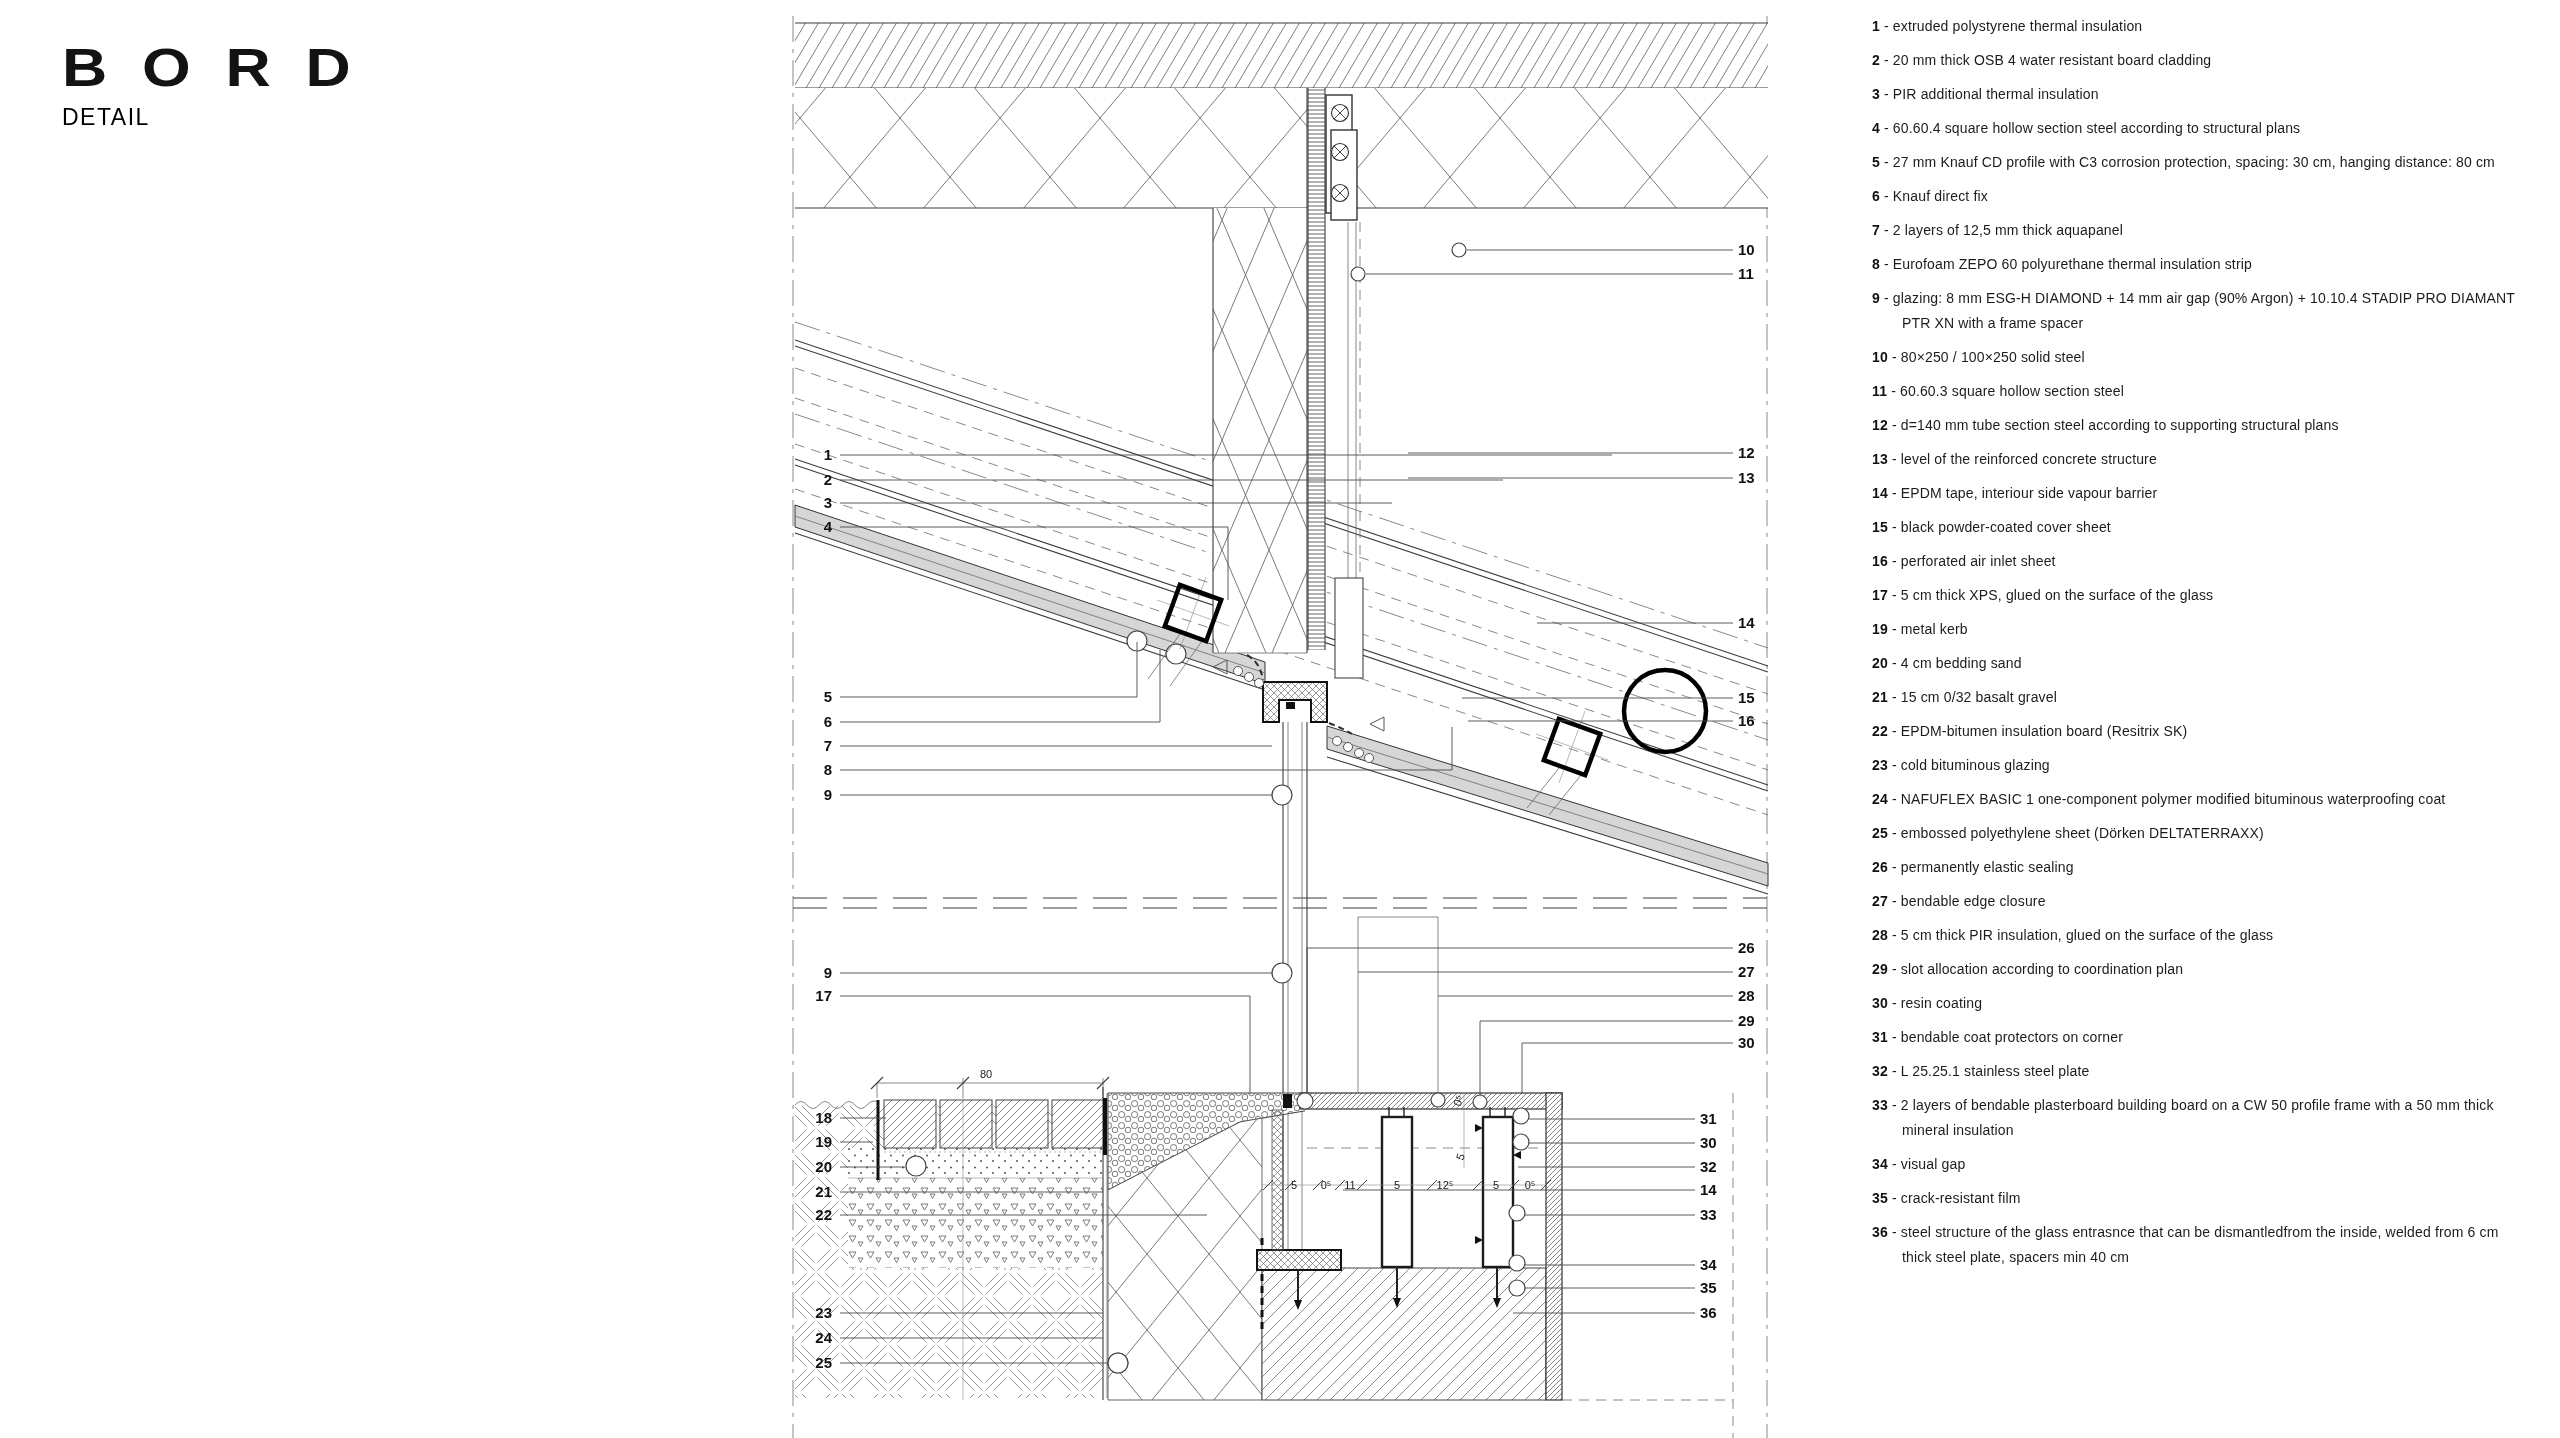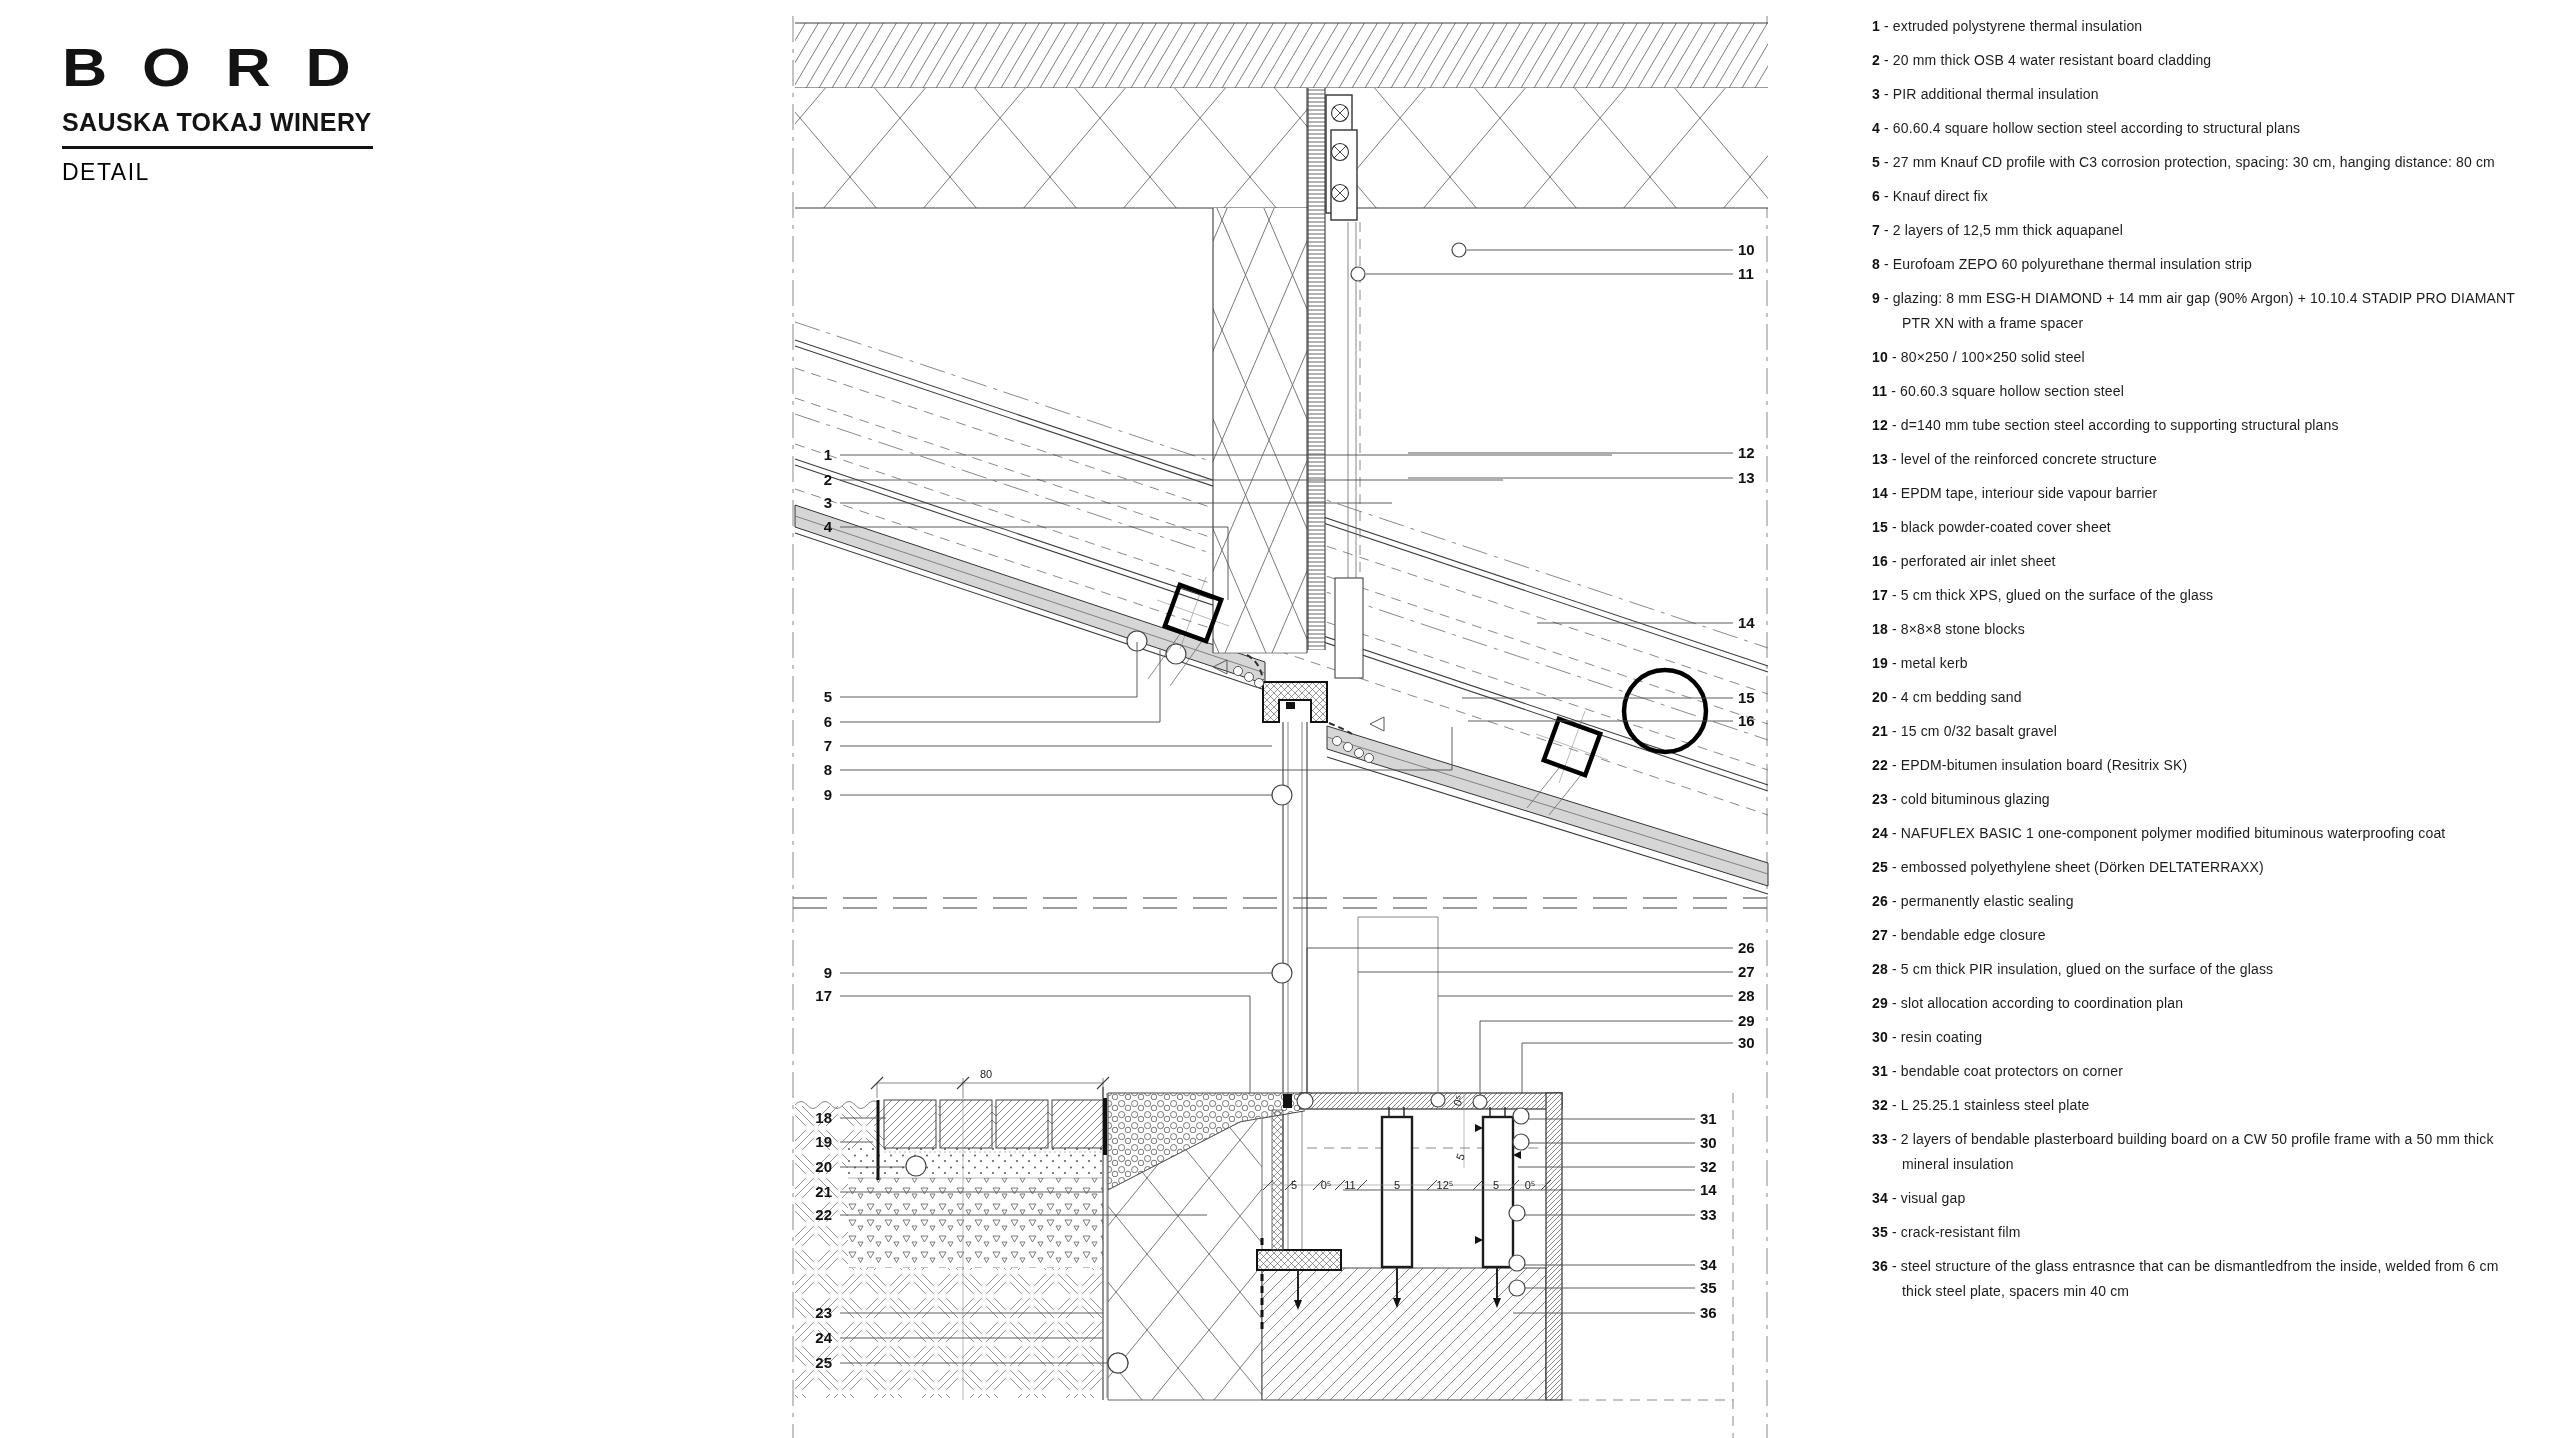--- a/index.html
+++ b/index.html
@@ -34,21 +34,20 @@
   .leadnum{font:600 15px "Liberation Sans",sans-serif;fill:#111;}
   .dimtxt{font:11px "Liberation Sans",sans-serif;fill:#222;}
   .wfill{fill:#fff;}
 </style>
 </head>
 <body>
 <div id="stage">
 
   <div id="titleblock">
     <div id="logo">BORD</div>
-    <div><span id="project">SAUSKA TOKAJ WINERY</span></div>
     <div id="sheet">DETAIL</div>
   </div>
 
   <ul id="legend">
       <li><span class="lnum">1</span><span> - </span><span>extruded polystyrene thermal insulation</span></li>
       <li><span class="lnum">2</span><span> - </span><span>20 mm thick OSB 4 water resistant board cladding</span></li>
       <li><span class="lnum">3</span><span> - </span><span>PIR additional thermal insulation</span></li>
       <li><span class="lnum">4</span><span> - </span><span>60.60.4 square hollow section steel according to structural plans</span></li>
       <li><span class="lnum">5</span><span> - </span><span>27 mm Knauf CD profile with C3 corrosion protection, spacing: 30 cm, hanging distance: 80 cm</span></li>
       <li><span class="lnum">6</span><span> - </span><span>Knauf direct fix</span></li>
@@ -56,21 +55,20 @@
       <li><span class="lnum">8</span><span> - </span><span>Eurofoam ZEPO 60 polyurethane thermal insulation strip</span></li>
       <li><span class="lnum">9</span><span> - </span><span>glazing: 8 mm ESG-H DIAMOND + 14 mm air gap (90% Argon)  + 10.10.4 STADIP PRO DIAMANT PTR XN with a frame spacer</span></li>
       <li><span class="lnum">10</span><span> - </span><span>80×250 / 100×250 solid steel</span></li>
       <li><span class="lnum">11</span><span> - </span><span>60.60.3 square hollow section steel</span></li>
       <li><span class="lnum">12</span><span> - </span><span>d=140 mm tube section steel according to supporting structural plans</span></li>
       <li><span class="lnum">13</span><span> - </span><span>level of the reinforced concrete structure</span></li>
       <li><span class="lnum">14</span><span> - </span><span>EPDM tape, interiour side vapour barrier</span></li>
       <li><span class="lnum">15</span><span> - </span><span>black powder-coated cover sheet</span></li>
       <li><span class="lnum">16</span><span> - </span><span>perforated air inlet sheet</span></li>
       <li><span class="lnum">17</span><span> - </span><span>5 cm thick XPS, glued on the surface of the glass</span></li>
-      <li><span class="lnum">18</span><span> - </span><span>8×8×8 stone blocks</span></li>
       <li><span class="lnum">19</span><span> - </span><span>metal kerb</span></li>
       <li><span class="lnum">20</span><span> - </span><span>4 cm bedding sand</span></li>
       <li><span class="lnum">21</span><span> - </span><span>15 cm 0/32 basalt gravel</span></li>
       <li><span class="lnum">22</span><span> - </span><span>EPDM-bitumen insulation board (Resitrix SK)</span></li>
       <li><span class="lnum">23</span><span> - </span><span>cold bituminous glazing</span></li>
       <li><span class="lnum">24</span><span> - </span><span>NAFUFLEX BASIC 1 one-component polymer modified bituminous waterproofing coat</span></li>
       <li><span class="lnum">25</span><span> - </span><span>embossed polyethylene sheet (Dörken DELTATERRAXX)</span></li>
       <li><span class="lnum">26</span><span> - </span><span>permanently elastic sealing</span></li>
       <li><span class="lnum">27</span><span> - </span><span>bendable edge closure</span></li>
       <li><span class="lnum">28</span><span> - </span><span>5 cm thick PIR insulation, glued on the surface of the glass</span></li>

